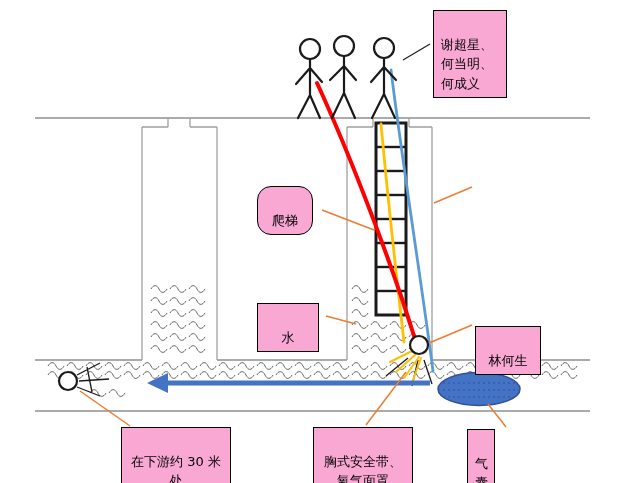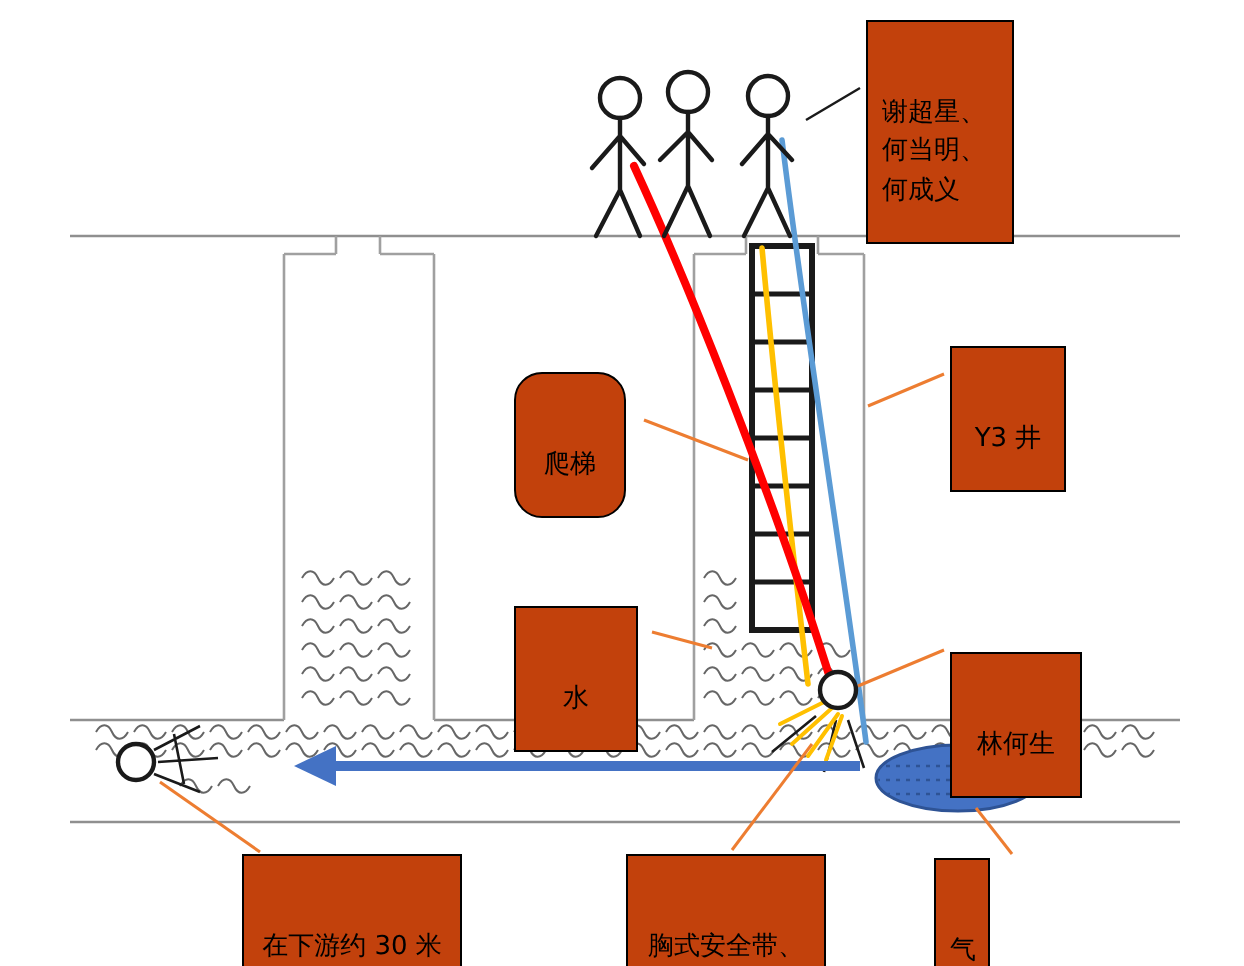--- a/index.html
+++ b/index.html
@@ -2,22 +2,22 @@
 <html><head>
 <meta charset="utf-8">
 <style>
   html,body{margin:0;padding:0;background:#fff;}
   #stage{
     position:relative;width:622px;height:483px;background:#ffffff;overflow:hidden;
     font-family:"DejaVu Sans","Liberation Sans",sans-serif;
   }
   #drawing{position:absolute;left:0;top:0;}
   .callout{
-    position:absolute;box-sizing:border-box;background:#c2410c;border:1px solid #000000;
-    font-size:13px;line-height:1.5;color:#000;padding:16px 7px;white-space:pre-line;
+    position:absolute;box-sizing:border-box;background:#f9a8d4;border:1px solid #000000;
+    font-size:13px;line-height:1.5;color:#000;padding:4px 7px;white-space:pre-line;
     text-align:center;
   }
   .callout.left{text-align:left;}
 </style>
 </head>
 <body>
 
 <div id="stage">
 
   <svg id="drawing" width="622" height="483" viewBox="0 0 622 483" xmlns="http://www.w3.org/2000/svg">
@@ -113,23 +113,20 @@
     </g>
     <line x1="430" y1="44" x2="403" y2="60" stroke="#1a1a1a" stroke-width="1.2"></line>
   </svg>
 
   <div class="callout left" style="left:433px;top:10px;width:74px;">
     <span>谢超星、
 何当明、
 何成义</span>
   </div>
 
-  <div class="callout" style="left:475px;top:173px;width:58px;">
-    <span>Y3 井</span>
-  </div>
 
   <div class="callout" style="left:257px;top:186px;width:56px;border-radius:14px;">
     <span>爬梯</span>
   </div>
 
   <div class="callout" style="left:257px;top:303px;width:62px;">
     <span>水</span>
   </div>
 
   <div class="callout" style="left:475px;top:326px;width:66px;">

